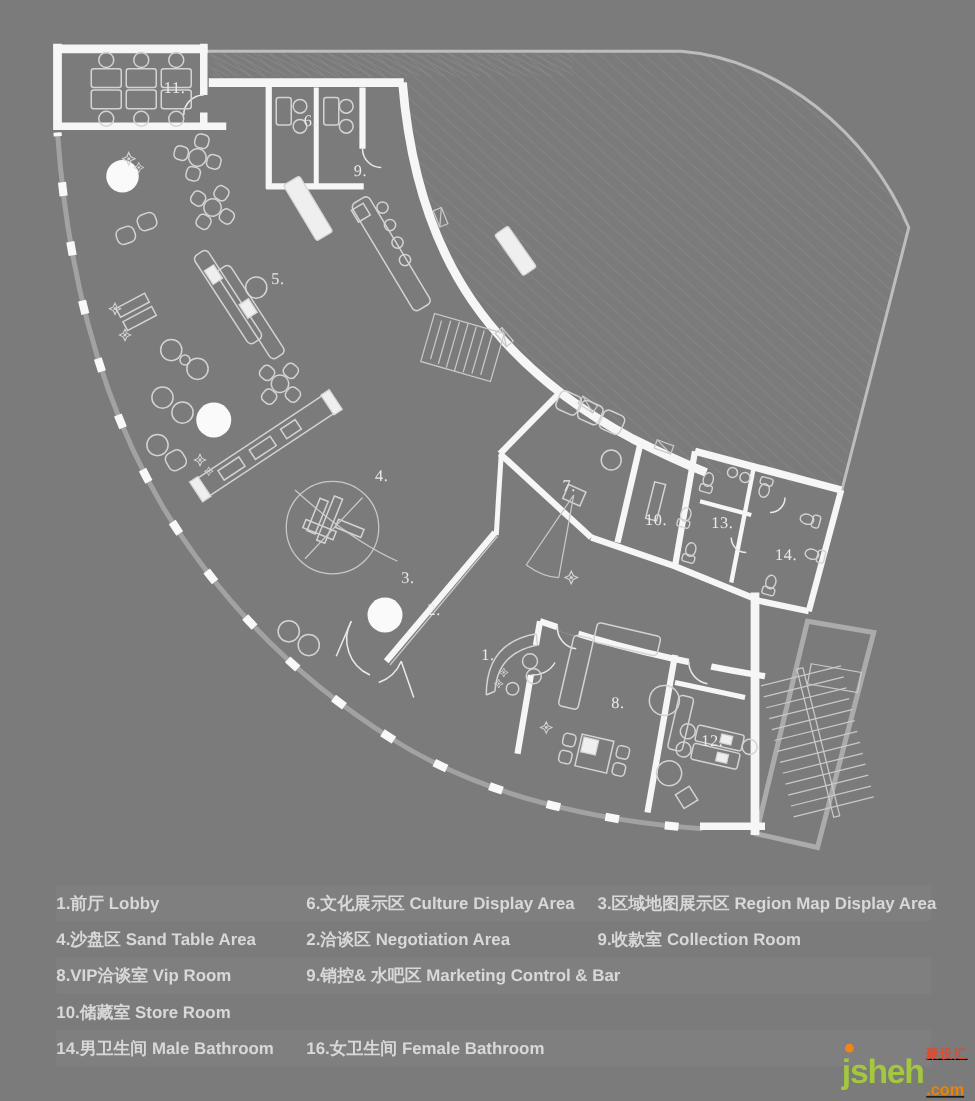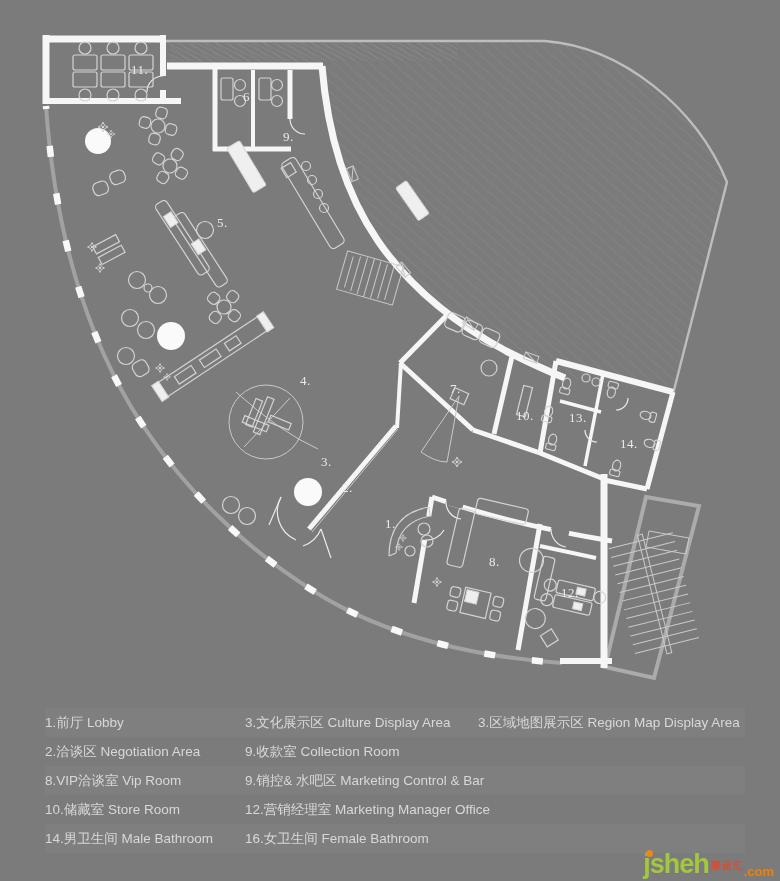--- a/index.html
+++ b/index.html
@@ -11,31 +11,31 @@
   .w7{stroke-width:7}.w6{stroke-width:6}.w5{stroke-width:5}.w4{stroke-width:4}.w3{stroke-width:3.5}
   .f{stroke:#d3d3d3;stroke-width:1.2;fill:none;}
   .fw{fill:#efefef;stroke:#d6d6d6;stroke-width:1;}
   .thin{stroke:#c9c9c9;stroke-width:1;fill:none;}
   .gray{stroke:#ababab;fill:none;}
   .site{stroke:#bdbdbd;stroke-width:2.4;fill:none;}
   .door{stroke:#e9e9e9;stroke-width:1.2;fill:none;}
   .col{fill:#fafafa;stroke:none;}
   .lbl text{font:13px "Liberation Serif","DejaVu Serif",serif;fill:#eaeaea;letter-spacing:0.5px;}
   
-  .legend{position:absolute;left:45px;top:708px;width:700px;color:#d8d8d8;font-size:13.5px;}
+  .legend{position:absolute;left:45px;top:708px;width:700px;color:#d8d8d8;font-size:13.5px;font-weight:bold;}
   .legend-row{display:grid;grid-template-columns:200px 233px 267px;height:29px;align-items:center;}
   .legend-row:nth-child(odd){background:rgba(255,255,255,0.03);}
   .legend-cell{white-space:nowrap;overflow:visible;}
   
-  .watermark{position:absolute;right:6px;bottom:3px;display:flex;align-items:flex-end;line-height:1;}
+  .watermark{position:absolute;right:6px;bottom:3px;display:flex;align-items:center;line-height:1;}
   .wm-name{position:relative;font-size:27px;font-weight:bold;color:#a3c73e;letter-spacing:-1px;}
   .wm-dot{position:absolute;left:3px;top:-1px;width:7px;height:7px;border-radius:50%;background:#f08519;}
-  .wm-right{display:flex;flex-direction:row;margin-left:2px;margin-top:3px;}
+  .wm-right{display:flex;flex-direction:column;margin-left:2px;margin-top:3px;text-decoration:underline;}
   .wm-zh{font-size:10px;font-weight:bold;color:#e04a2e;letter-spacing:1px;}
-  .wm-com{font-size:13px;font-weight:bold;color:#ef8200;margin-top:4px;}
+  .wm-com{font-size:13px;font-weight:bold;color:#ef8200;margin-top:16px;}
 </style>
 </head>
 <body>
 
 <div class="stage">
 
 <svg viewBox="0 0 780 705" width="780" height="705" xmlns="http://www.w3.org/2000/svg">
   <defs>
     <pattern id="hatchA" width="8" height="8" patternUnits="userSpaceOnUse" patternTransform="rotate(-48)">
       <line x1="0" y1="0" x2="0" y2="8" stroke="#8a8a8a" stroke-width="1"></line>
@@ -348,34 +348,34 @@
     <text x="131" y="74">11.</text>
     <text x="561" y="597">12.</text>
     <text x="569" y="422">13.</text>
     <text x="620" y="448">14.</text>
   </g>
 </svg>
 
 <div class="legend">
   <div class="legend-row">
     <div class="legend-cell">1.前厅  Lobby</div>
-    <div class="legend-cell">3.文化展示区  Culture Display Area</div>
+    <div class="legend-cell">6.文化展示区  Culture Display Area</div>
     <div class="legend-cell">3.区域地图展示区  Region Map Display Area</div>
   </div>
   <div class="legend-row">
+    <div class="legend-cell">4.沙盘区 Sand Table Area</div>
     <div class="legend-cell">2.洽谈区  Negotiation Area</div>
     <div class="legend-cell">9.收款室  Collection Room</div>
   </div>
   <div class="legend-row">
     <div class="legend-cell">8.VIP洽谈室 Vip Room</div>
     <div class="legend-cell">9.销控&amp; 水吧区 Marketing Control &amp; Bar</div>
   </div>
   <div class="legend-row">
     <div class="legend-cell">10.储藏室 Store Room</div>
-    <div class="legend-cell">12.营销经理室 Marketing Manager Office</div>
   </div>
   <div class="legend-row">
     <div class="legend-cell">14.男卫生间  Male Bathroom</div>
     <div class="legend-cell">16.女卫生间 Female Bathroom</div>
     <div class="legend-cell"></div>
   </div>
 </div>
 
 <div class="watermark">
   <span class="wm-name">jsheh</span>

